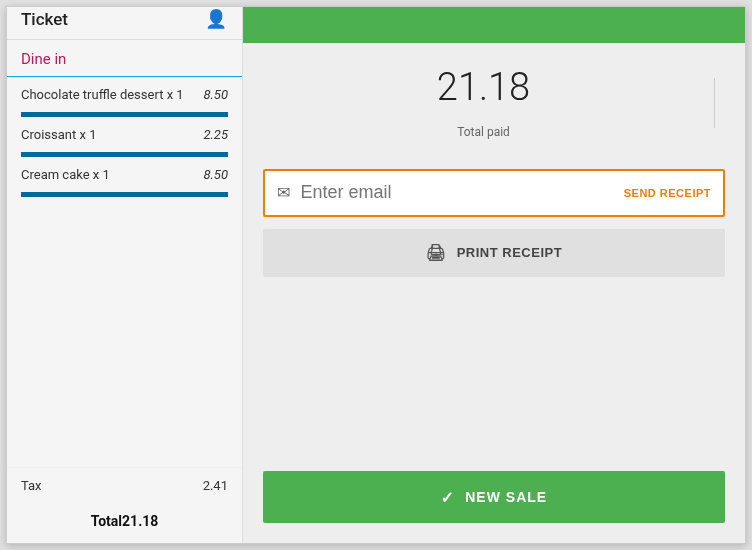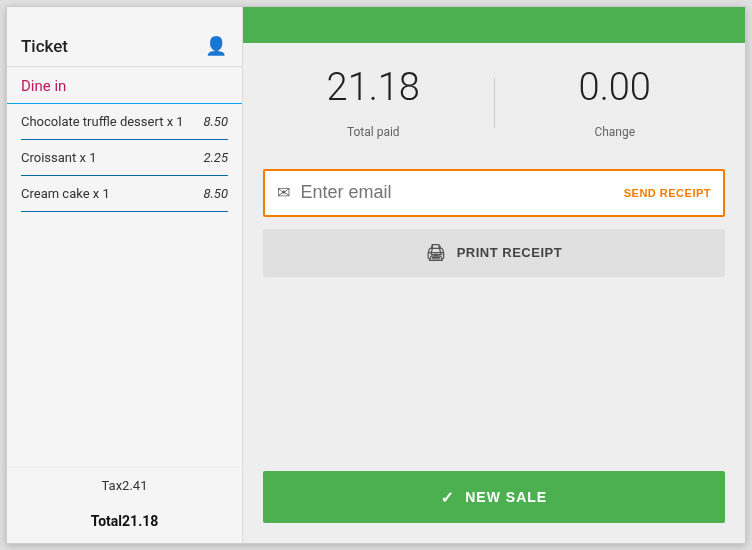--- a/index.html
+++ b/index.html
@@ -26,21 +26,21 @@
       min-width: 236px;
       background: #f5f5f5;
       border-right: 1px solid #ddd;
       display: flex;
       flex-direction: column;
     }
     .ticket-header {
       display: flex;
       align-items: center;
       justify-content: space-between;
-      padding: 28px 14px 10px 14px;
+      padding: 1px 14px 10px 14px;
       border-bottom: 1px solid #ddd;
     }
     .ticket-title {
       font-size: 17px;
       font-weight: 500;
       color: #222;
     }
     .person-icon {
       color: #555;
       font-size: 18px;
@@ -53,35 +53,35 @@
     }
     .order-items {
       flex: 1;
       padding: 0 14px;
     }
     .order-item {
       display: flex;
       justify-content: space-between;
       align-items: flex-start;
       padding: 10px 0;
-      border-bottom: 1px solid #0369a1;
+      border-bottom: 5px solid #0369a1;
       font-size: 13px;
       color: #333;
     }
     .order-item .item-name {
       flex: 1;
     }
     .order-item .item-price {
       font-size: 13px;
       color: #333;
       font-style: italic;
     }
     .tax-row {
       display: flex;
-      justify-content: center;
+      justify-content: space-between;
       padding: 10px 14px;
       font-size: 13px;
       color: #333;
       border-top: 1px solid #eee;
     }
     .total-row {
       display: flex;
       justify-content: center;
       padding: 10px 14px 14px 14px;
       font-size: 14px;
@@ -250,24 +250,20 @@
   </div>
 
   <div class="right-panel">
     <div class="green-bar"></div>
     <div class="amounts-section">
       <div class="amount-block">
         <span class="amount-value">21.18</span>
         <span class="amount-label">Total paid</span>
       </div>
       <div class="amount-divider"></div>
-      <div class="amount-block">
-        <span class="amount-value">0.00</span>
-        <span class="amount-label">Change</span>
-      </div>
     </div>
     <div class="actions-section">
       <div class="email-input-wrapper">
         <span class="email-icon">✉</span>
         <input class="email-input" type="email" placeholder="Enter email" style="">
         <button class="send-receipt-btn">SEND RECEIPT</button>
       </div>
       <button class="print-receipt-btn">
         <span class="printer-icon">🖨</span>
         <span>PRINT RECEIPT</span>

